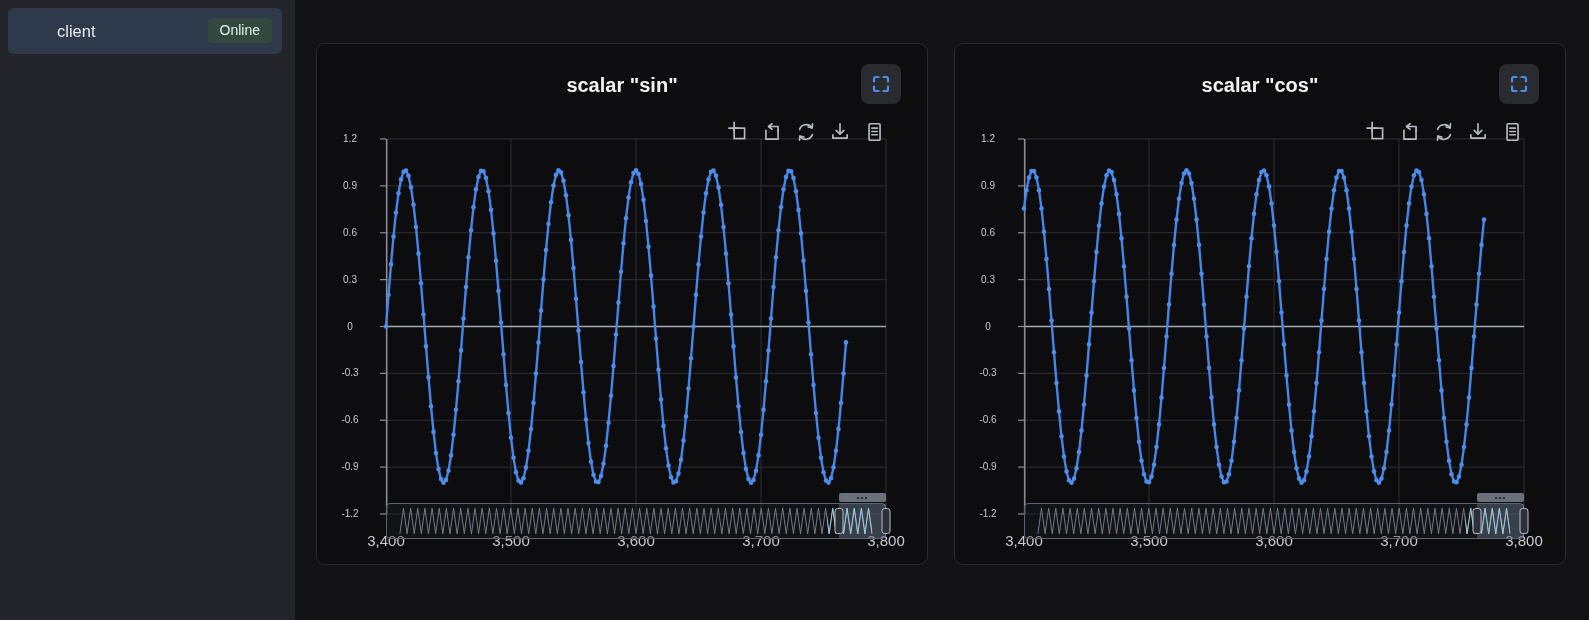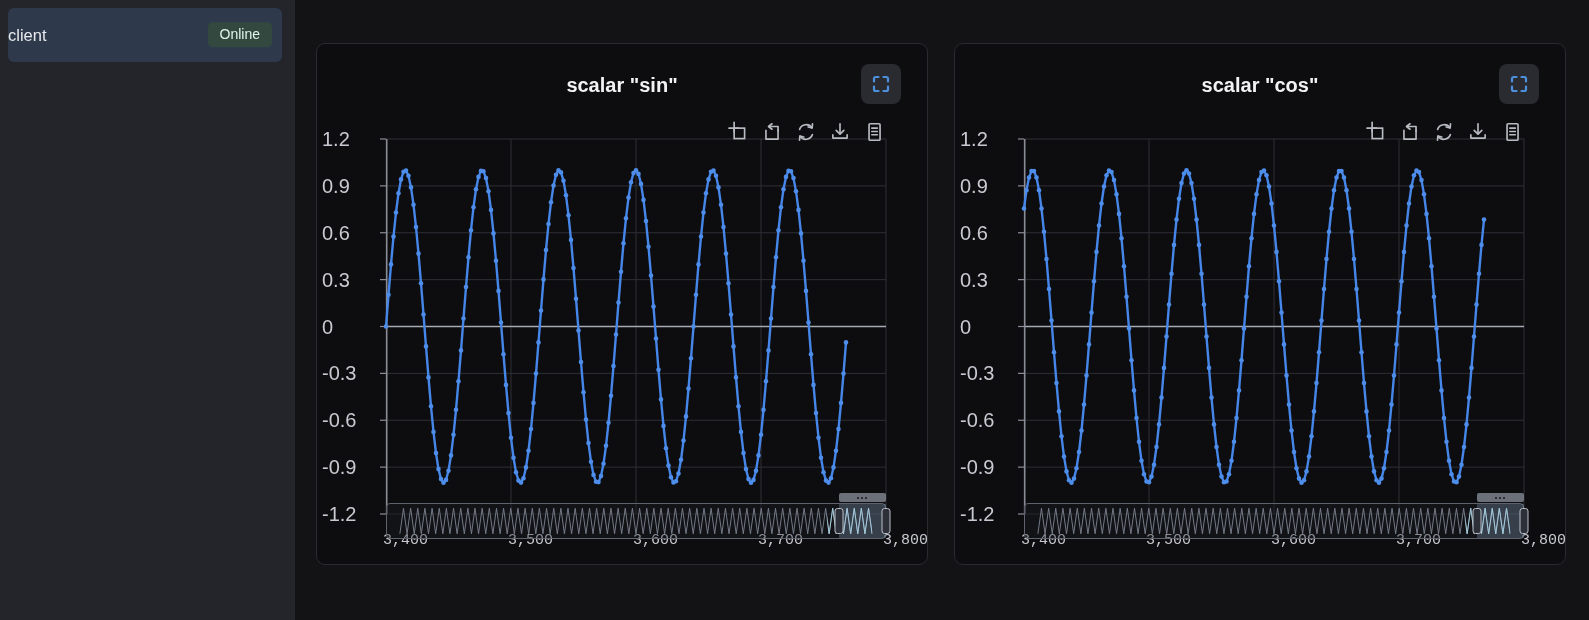--- a/index.html
+++ b/index.html
@@ -7,23 +7,23 @@
   body {
     width:1589px; height:620px; overflow:hidden;
     background:#131316;
     font-family:"Liberation Sans","DejaVu Sans",sans-serif;
     display:flex;
   }
 
   
   .sidebar { width:295px; min-width:295px; height:620px; background:#23252b; }
   .client-item {
-    margin:8px 13px 0 8px; height:54px; background:#2e3a4c; border-radius:6px;
+    margin:8px 13px 0 8px; height:46px; background:#2e3a4c; border-radius:6px;
     display:flex; align-items:center; position:relative;
-    color:#e8e9ec; font-size:16.5px; cursor:pointer;
+    padding-left:49px; color:#e8e9ec; font-size:16.5px; cursor:pointer;
   }
   .badge {
     position:absolute; right:10px; top:50%; transform:translateY(-50%);
     background:#33493f; color:#def5e8; font-size:14px;
     padding:5px 12px; border-radius:5px; line-height:1.1;
   }
 
   
   .main { flex:1; padding:16px 0 0 21px; }
   h1 { margin:0; color:#f4f4f6; font-size:26px; font-weight:700; letter-spacing:.2px; }
@@ -44,26 +44,26 @@
   .toolbar { position:absolute; top:76px; right:41px; display:flex; gap:10px; z-index:5; }
   .toolbar button {
     width:24px; height:26px; background:none; border:none; padding:1px; cursor:pointer;
     display:flex; align-items:center; justify-content:center;
   }
 
   
   .plot-area { position:absolute; left:69px; top:95px; width:500px; height:375px; }
   .main-svg { overflow:visible; display:block; }
   .ylabel {
-    position:absolute; left:-64px; width:56px; text-align:left;
-    font-size:20px; color:#c9cad1; height:18px; line-height:18px;
+    position:absolute; left:-64px; width:56px; text-align:center;
+    font-size:10px; color:#c9cad1; height:18px; line-height:18px;
   }
   .xlabel {
-    position:absolute; width:84px; text-align:right; top:393px;
-    font-size:15px; color:#c9cad1;font-family:Liberation Mono, monospace;
+    position:absolute; width:84px; text-align:center; top:393px;
+    font-size:15px; color:#c9cad1;
   }
   .minimap {
     position:absolute; left:0; top:364px; width:500px; height:36px;
     border:1px solid #5f636d; border-radius:4px;
     background:rgba(30,32,38,.35); z-index:4;
   }
   .mm-svg { position:absolute; left:0; top:0; overflow:visible; }
   .mm-window { position:absolute; top:0; bottom:0; background:rgba(165,195,228,.25); }
   .mm-tab {
     position:absolute; height:9px; top:-11px; background:rgba(186,195,208,.55);

